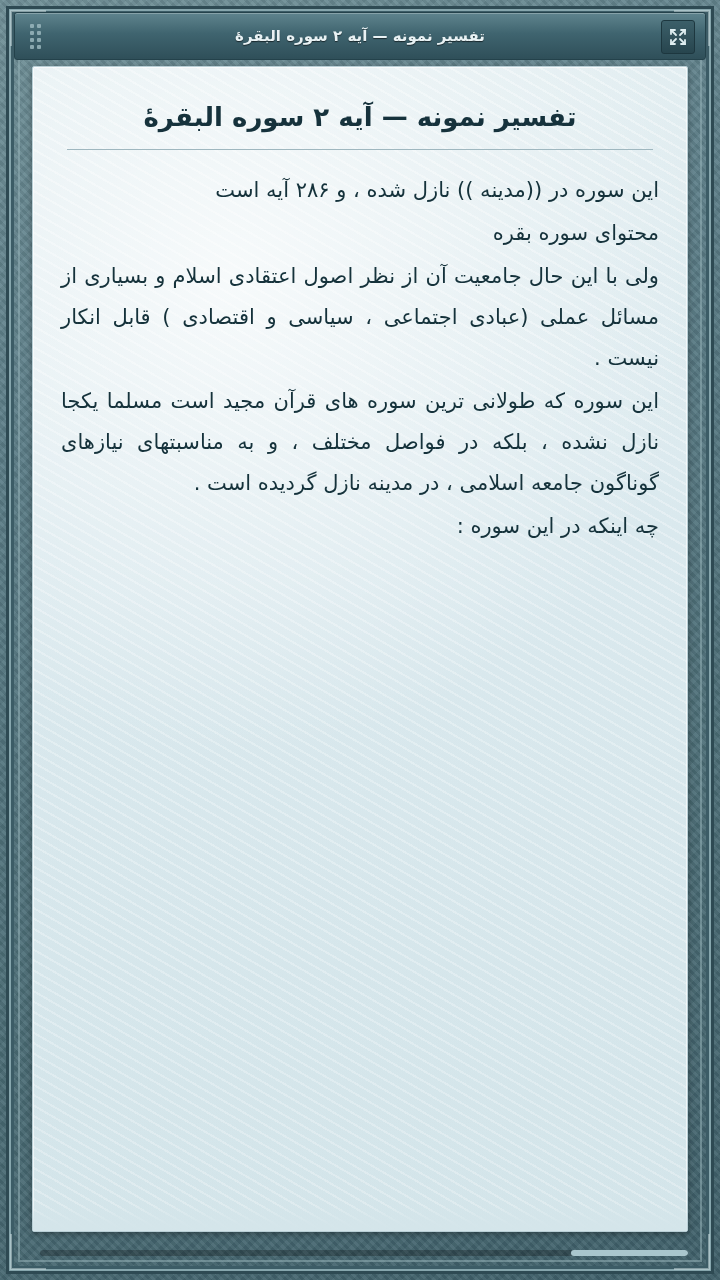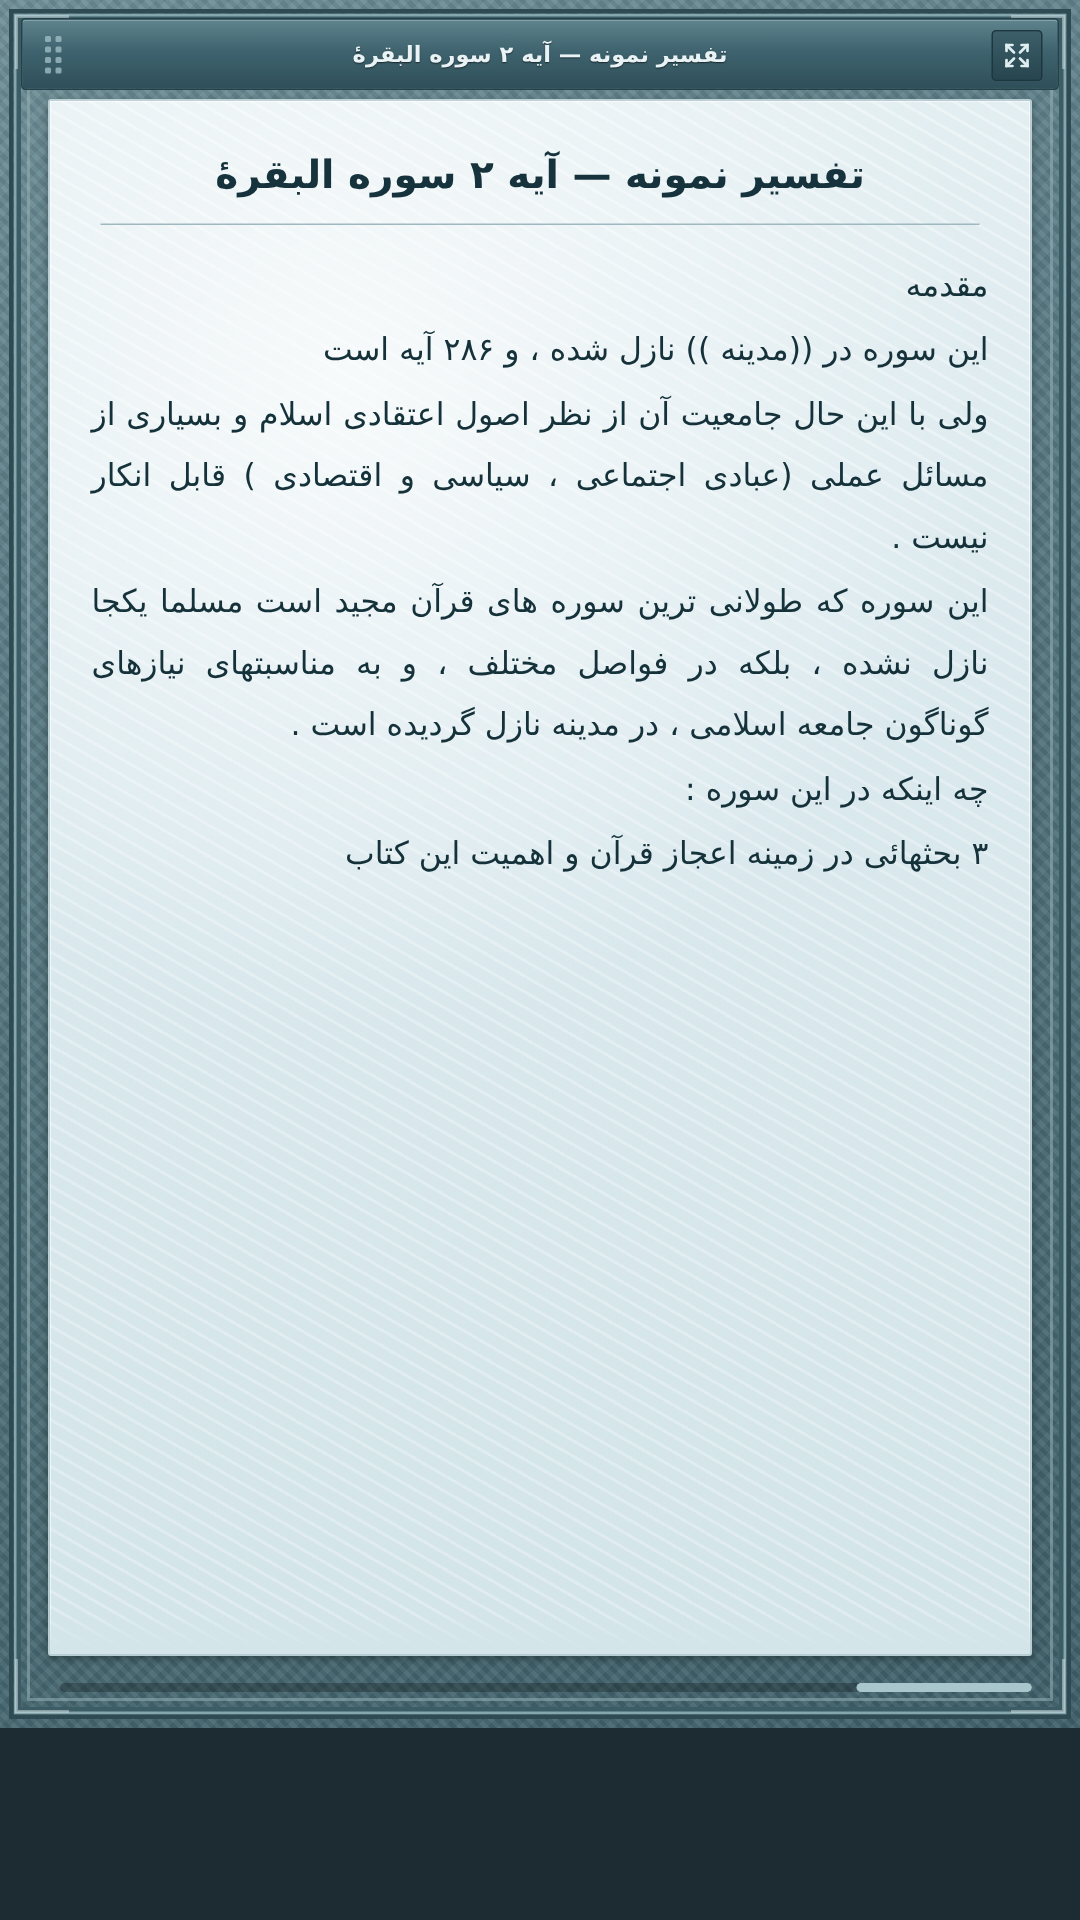--- a/index.html
+++ b/index.html
@@ -11,21 +11,21 @@
     width: 720px;
     height: 1280px;
     overflow: hidden;
     font-family: "DejaVu Sans", sans-serif;
   }
 
   
   #app {
     position: relative;
     width: 720px;
-    height: 1152px;
+    height: 1280px;
     box-sizing: border-box;
     background:
       repeating-linear-gradient(45deg, rgba(255,255,255,0.045) 0 3px, rgba(0,0,0,0.05) 3px 6px),
       repeating-linear-gradient(-45deg, rgba(255,255,255,0.03) 0 5px, rgba(0,0,0,0.04) 5px 10px),
       linear-gradient(160deg, #6f8f97 0%, #5b7d87 30%, #4e7079 60%, #3f606a 100%);
     padding: 0;
   }
   
   #frame-band-outer {
     position: absolute;
@@ -251,26 +251,25 @@
         <i></i>
     </div>
   </div>
 
   <div id="page">
     <div id="page-inner">
 
       <div id="doc-title">تفسیر نمونه — آیه ۲ سوره البقرهٔ</div>
       <div id="title-rule"></div>
 
-      <p class="para plain">مقدمه</p>
       <p class="para plain">این سوره در ((مدینه )) نازل شده ، و ۲۸۶ آیه است</p>
+      <p class="para plain">محتوای سوره بقره</p>
       <p class="para">ولی با این حال جامعیت آن از نظر اصول اعتقادی اسلام و بسیاری از مسائل عملی (عبادی اجتماعی ، سیاسی و اقتصادی ) قابل انکار نیست .</p>
       <p class="para">این سوره که طولانی ترین سوره های قرآن مجید است مسلما یکجا نازل نشده ، بلکه در فواصل مختلف ، و به مناسبتهای نیازهای گوناگون جامعه اسلامی ، در مدینه نازل گردیده است .</p>
       <p class="para plain">چه اینکه در این سوره :</p>
-      <p class="para">۳ بحثهائی در زمینه اعجاز قرآن و اهمیت این کتاب</p>
 
       <div id="fade-cut"></div>
     </div>
   </div>
 
   <div id="bottom-strip">
     <div id="scroll-track">
       <div id="scroll-thumb"></div>
     </div>
     <span class="page-num"></span>

